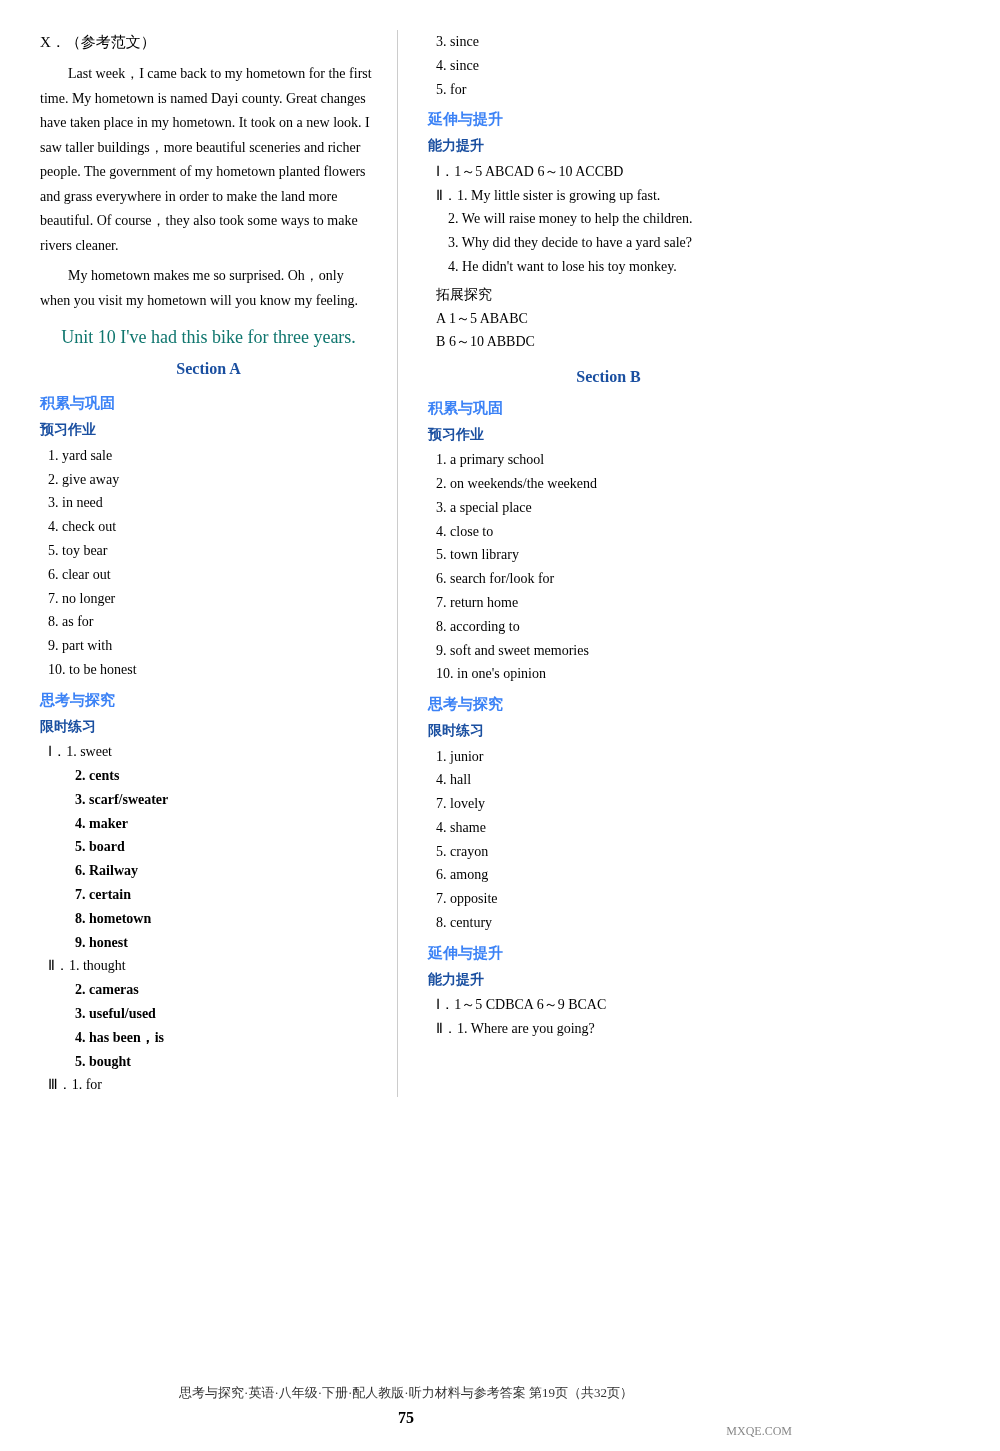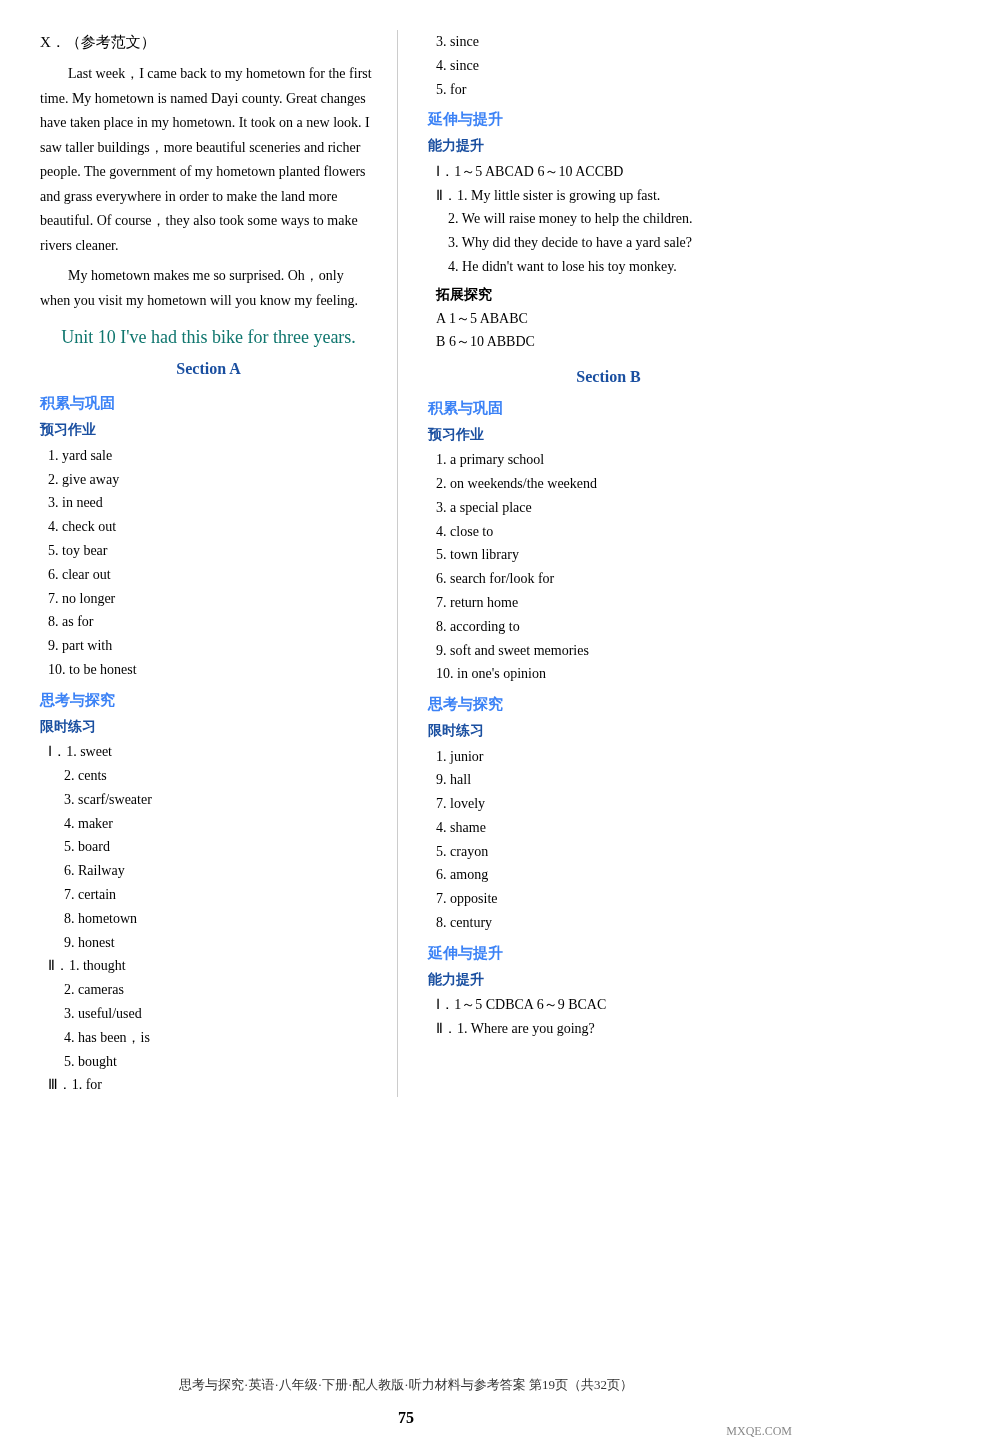--- a/index.html
+++ b/index.html
@@ -77,22 +77,23 @@
       font-weight: bold;
       margin: 4px 0 2px 0;
     }
     .item {
       font-size: 14px;
       margin-left: 8px;
       line-height: 1.7;
     }
     .item-indent2 {
       font-size: 14px;
-      margin-left: 24px;
-      line-height: 1.7;
+      margin-left: 35px;
+      line-height: 1.7;
+      font-weight: bold;
     }
     .answer-line {
       font-size: 14px;
       line-height: 1.7;
       margin-left: 8px;
     }
     .answer-line-indent {
       font-size: 14px;
       line-height: 1.7;
       margin-left: 20px;
@@ -104,21 +105,21 @@
       right: 0;
       text-align: center;
     }
     .footer-text {
       font-size: 13px;
       color: #333;
     }
     .footer-page {
       font-size: 16px;
       font-weight: bold;
-      margin-top: 10px;
+      margin-top: 2px;
     }
     .watermark {
       position: absolute;
       bottom: 10px;
       right: 20px;
       font-size: 12px;
       color: #888;
     }
   </style>
 </head>
@@ -188,21 +189,21 @@
       <div class="heading-blue">延伸与提升</div>
       <div class="sub-heading-blue">能力提升</div>
       <div class="answer-line">Ⅰ．1～5  ABCAD  6～10  ACCBD</div>
       <div class="answer-line">Ⅱ．1. My little sister is growing up fast.</div>
       <div>
           <div class="answer-line-indent">2. We will raise money to help the children.</div>
           <div class="answer-line-indent">3. Why did they decide to have a yard sale?</div>
           <div class="answer-line-indent">4. He didn't want to lose his toy monkey.</div>
         </div>
 
-      <div class="answer-line" style="font-weight:bold;margin-top:4px;">拓展探究</div>
+      <div class="answer-line" style="font-weight:normal;margin-top:4px;">拓展探究</div>
       <div class="answer-line">A  1～5  ABABC</div>
       <div class="answer-line">B  6～10  ABBDC</div>
 
       <div class="section-b-title">Section B</div>
 
       <div class="heading-blue">积累与巩固</div>
       <div class="sub-heading-blue">预习作业</div>
       <div>
           <div class="item">1. a primary school</div>
           <div class="item">2. on weekends/the weekend</div>
@@ -213,21 +214,21 @@
           <div class="item">7. return home</div>
           <div class="item">8. according to</div>
           <div class="item">9. soft and sweet memories</div>
           <div class="item">10. in one's opinion</div>
         </div>
 
       <div class="heading-blue">思考与探究</div>
       <div class="sub-heading-blue">限时练习</div>
       <div>
           <div class="item">1. junior</div>
-          <div class="item">9. hall</div>
+          <div class="item">4. hall</div>
           <div class="item">7. lovely</div>
           <div class="item">4. shame</div>
           <div class="item">5. crayon</div>
           <div class="item">6. among</div>
           <div class="item">7. opposite</div>
           <div class="item">8. century</div>
         </div>
 
       <div class="heading-blue">延伸与提升</div>
       <div class="sub-heading-blue">能力提升</div>

